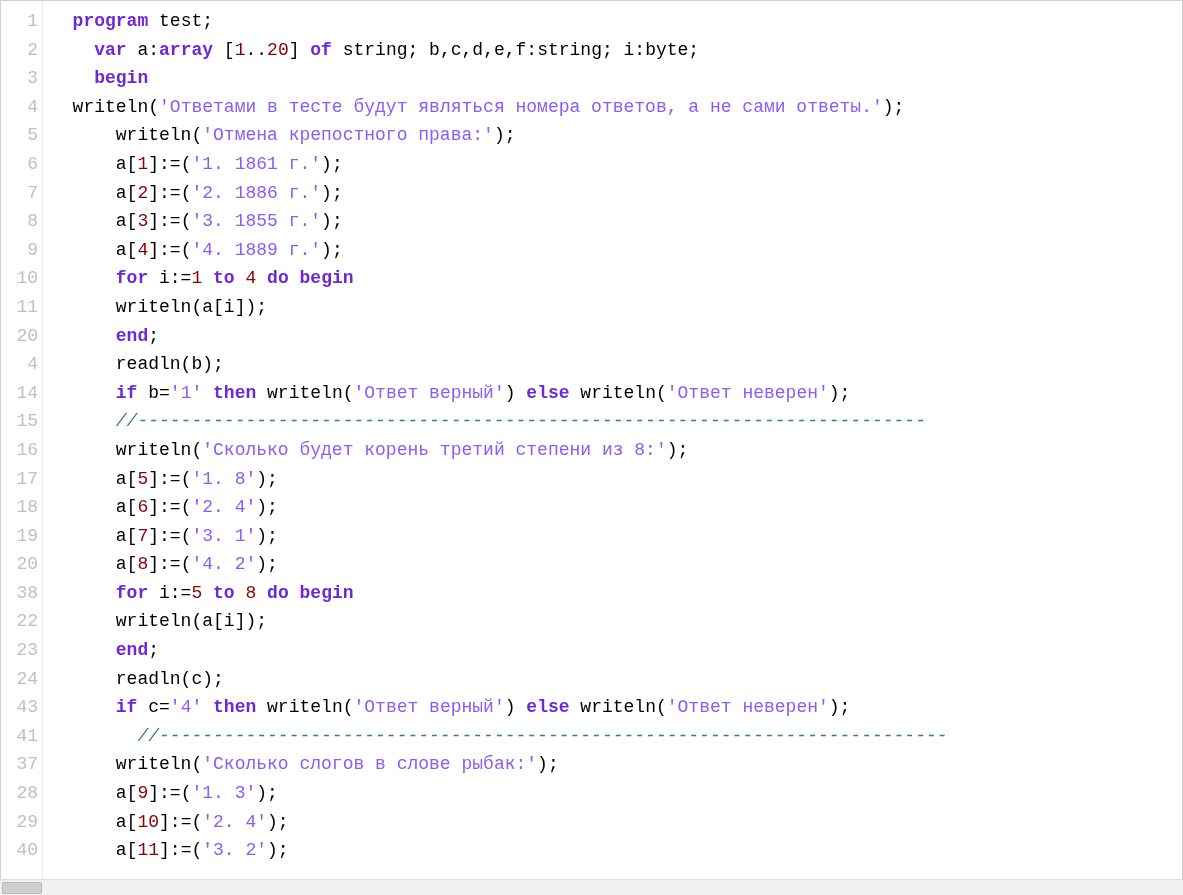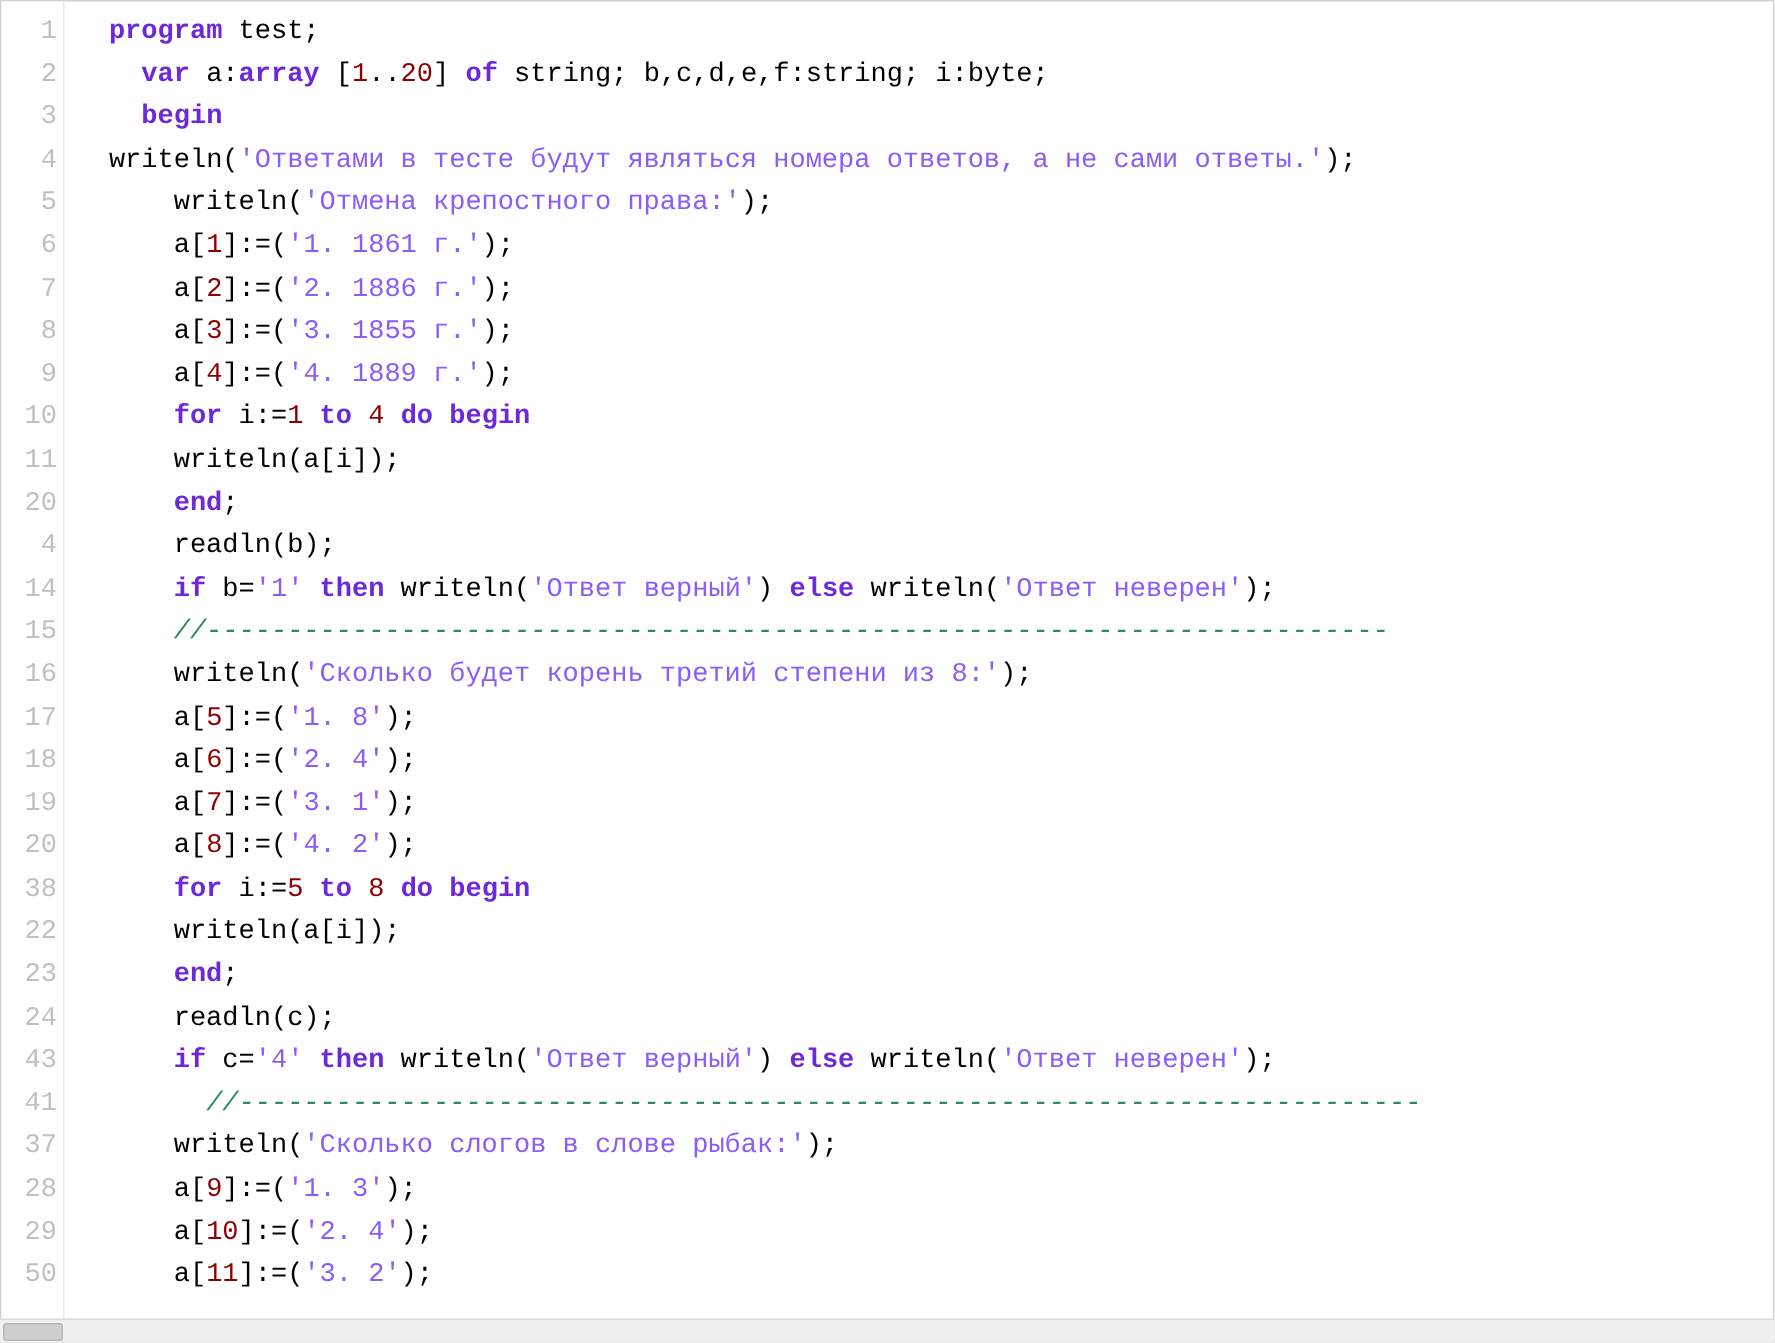--- a/index.html
+++ b/index.html
@@ -89,20 +89,20 @@
         <div>20</div>
         <div>38</div>
         <div>22</div>
         <div>23</div>
         <div>24</div>
         <div>43</div>
         <div>41</div>
         <div>37</div>
         <div>28</div>
         <div>29</div>
-        <div>50</div>
+        <div>40</div>
       </div>
     <div class="code" id="code"><div class="line"><span class="pln">  </span><span class="kw">program</span><span class="pln"> test;</span></div><div class="line"><span class="pln">    </span><span class="kw">var</span><span class="pln"> a:</span><span class="kw">array</span><span class="pln"> [</span><span class="num">1</span><span class="pln">..</span><span class="num">20</span><span class="pln">] </span><span class="kw">of</span><span class="pln"> string; b,c,d,e,f:string; i:byte;</span></div><div class="line"><span class="pln">    </span><span class="kw">begin</span></div><div class="line"><span class="pln">  </span><span class="pln">writeln(</span><span class="str">'Ответами в тесте будут являться номера ответов, а не сами ответы.'</span><span class="pln">);</span></div><div class="line"><span class="pln">      </span><span class="pln">writeln(</span><span class="str">'Отмена крепостного права:'</span><span class="pln">);</span></div><div class="line"><span class="pln">      </span><span class="pln">a[</span><span class="num">1</span><span class="pln">]:=(</span><span class="str">'1. 1861 г.'</span><span class="pln">);</span></div><div class="line"><span class="pln">      </span><span class="pln">a[</span><span class="num">2</span><span class="pln">]:=(</span><span class="str">'2. 1886 г.'</span><span class="pln">);</span></div><div class="line"><span class="pln">      </span><span class="pln">a[</span><span class="num">3</span><span class="pln">]:=(</span><span class="str">'3. 1855 г.'</span><span class="pln">);</span></div><div class="line"><span class="pln">      </span><span class="pln">a[</span><span class="num">4</span><span class="pln">]:=(</span><span class="str">'4. 1889 г.'</span><span class="pln">);</span></div><div class="line"><span class="pln">      </span><span class="kw">for</span><span class="pln"> i:=</span><span class="num">1</span><span class="pln"> </span><span class="kw">to</span><span class="pln"> </span><span class="num">4</span><span class="pln"> </span><span class="kw">do</span><span class="pln"> </span><span class="kw">begin</span></div><div class="line"><span class="pln">      </span><span class="pln">writeln(a[i]);</span></div><div class="line"><span class="pln">      </span><span class="kw">end</span><span class="pln">;</span></div><div class="line"><span class="pln">      </span><span class="pln">readln(b);</span></div><div class="line"><span class="pln">      </span><span class="kw">if</span><span class="pln"> b=</span><span class="str">'1'</span><span class="pln"> </span><span class="kw">then</span><span class="pln"> writeln(</span><span class="str">'Ответ верный'</span><span class="pln">) </span><span class="kw">else</span><span class="pln"> writeln(</span><span class="str">'Ответ неверен'</span><span class="pln">);</span></div><div class="line"><span class="pln">      </span><span class="cmt">//-------------------------------------------------------------------------</span></div><div class="line"><span class="pln">      </span><span class="pln">writeln(</span><span class="str">'Сколько будет корень третий степени из 8:'</span><span class="pln">);</span></div><div class="line"><span class="pln">      </span><span class="pln">a[</span><span class="num">5</span><span class="pln">]:=(</span><span class="str">'1. 8'</span><span class="pln">);</span></div><div class="line"><span class="pln">      </span><span class="pln">a[</span><span class="num">6</span><span class="pln">]:=(</span><span class="str">'2. 4'</span><span class="pln">);</span></div><div class="line"><span class="pln">      </span><span class="pln">a[</span><span class="num">7</span><span class="pln">]:=(</span><span class="str">'3. 1'</span><span class="pln">);</span></div><div class="line"><span class="pln">      </span><span class="pln">a[</span><span class="num">8</span><span class="pln">]:=(</span><span class="str">'4. 2'</span><span class="pln">);</span></div><div class="line"><span class="pln">      </span><span class="kw">for</span><span class="pln"> i:=</span><span class="num">5</span><span class="pln"> </span><span class="kw">to</span><span class="pln"> </span><span class="num">8</span><span class="pln"> </span><span class="kw">do</span><span class="pln"> </span><span class="kw">begin</span></div><div class="line"><span class="pln">      </span><span class="pln">writeln(a[i]);</span></div><div class="line"><span class="pln">      </span><span class="kw">end</span><span class="pln">;</span></div><div class="line"><span class="pln">      </span><span class="pln">readln(c);</span></div><div class="line"><span class="pln">      </span><span class="kw">if</span><span class="pln"> c=</span><span class="str">'4'</span><span class="pln"> </span><span class="kw">then</span><span class="pln"> writeln(</span><span class="str">'Ответ верный'</span><span class="pln">) </span><span class="kw">else</span><span class="pln"> writeln(</span><span class="str">'Ответ неверен'</span><span class="pln">);</span></div><div class="line"><span class="pln">        </span><span class="cmt">//-------------------------------------------------------------------------</span></div><div class="line"><span class="pln">      </span><span class="pln">writeln(</span><span class="str">'Сколько слогов в слове рыбак:'</span><span class="pln">);</span></div><div class="line"><span class="pln">      </span><span class="pln">a[</span><span class="num">9</span><span class="pln">]:=(</span><span class="str">'1. 3'</span><span class="pln">);</span></div><div class="line"><span class="pln">      </span><span class="pln">a[</span><span class="num">10</span><span class="pln">]:=(</span><span class="str">'2. 4'</span><span class="pln">);</span></div><div class="line"><span class="pln">      </span><span class="pln">a[</span><span class="num">11</span><span class="pln">]:=(</span><span class="str">'3. 2'</span><span class="pln">);</span></div></div>
   </div>
   <div class="scroll-h">
     <div class="thumb"></div>
   </div>
 </div>
 
 </body></html>

